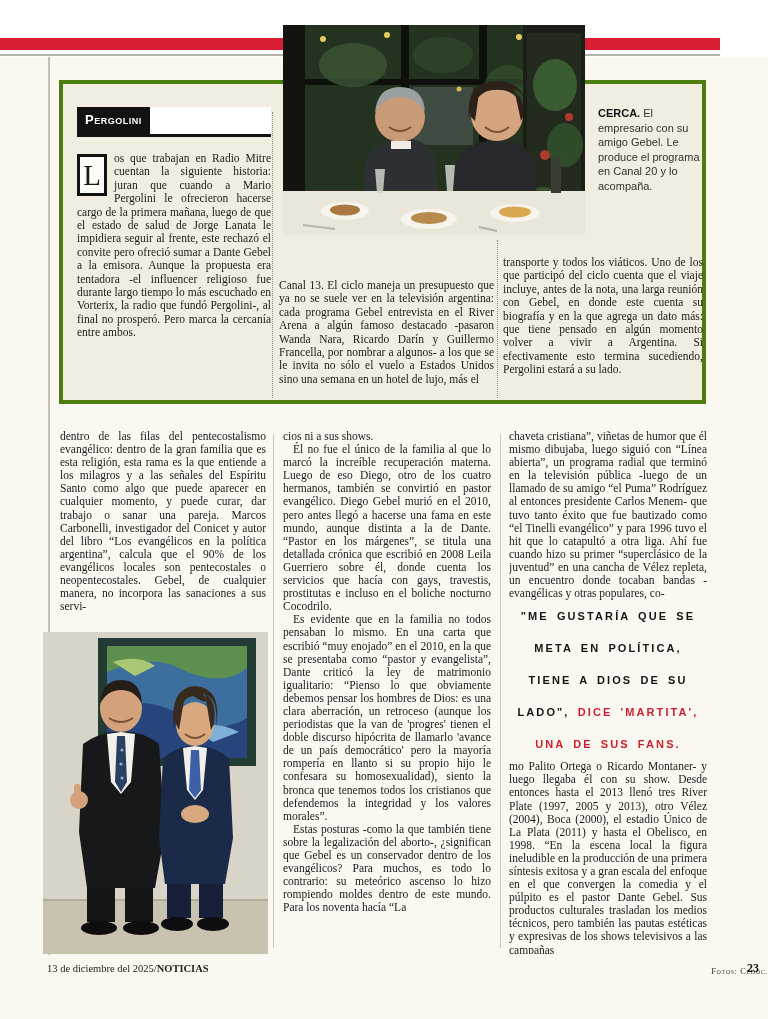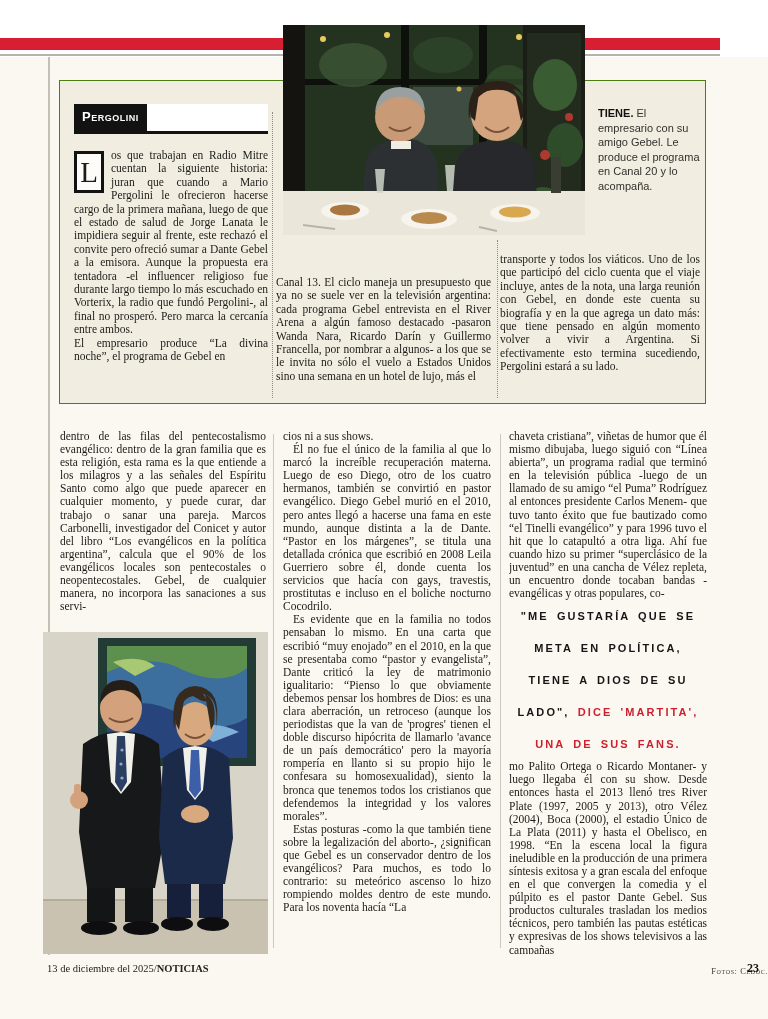--- a/index.html
+++ b/index.html
@@ -4,21 +4,21 @@
 <style>
   html,body{margin:0;padding:0;}
   body{width:768px;height:1019px;position:relative;background:#faf8f1;font-family:"Liberation Serif",serif;color:#1c1b19;overflow:hidden;}
   .abs{position:absolute;}
   
   .top-white{left:0;top:0;width:768px;height:57px;background:#ffffff;}
   .redbar{left:0;top:38px;width:720px;height:12px;background:#d81e33;}
   .grayline{left:0;top:54px;width:720px;height:2px;background:#b7b3aa;}
   .leftline{left:48px;top:57px;width:2px;height:898px;background:#c4c0b6;}
   
-  .topbox{left:59px;top:80px;width:647px;height:324px;background:#f1eee1;border:1px solid #4d7c0f;box-sizing:border-box;}
+  .topbox{left:59px;top:80px;width:647px;height:324px;background:#f1eee1;border:4px solid #4d7c0f;box-sizing:border-box;}
   .story-head{left:14px;top:23px;width:194px;height:27px;background:#ffffff;border-bottom:3px solid #121212;display:flex;align-items:center;}
   .tag{background:#121212;color:#ffffff;font-family:"Liberation Sans",sans-serif;font-weight:bold;font-variant:small-caps;font-size:13px;letter-spacing:.5px;padding:4px 8px 5px 8px;line-height:18px;}
   .headline{font-family:"Liberation Sans",sans-serif;font-weight:bold;font-size:17px;letter-spacing:-.2px;margin-left:21px;color:#121212;}
   .boxtext{font-size:11.5px;line-height:13.4px;text-align:justify;}
   .boxtext p{margin:0;}
   .intro-col{left:14px;top:68px;width:194px;}
   .dropcap{float:left;width:24px;height:36px;border:3px solid #121212;background:#fdfcf8;font-size:29px;line-height:36px;text-align:center;margin:2px 7px 1px 0;font-weight:normal;}
   .bcol2{left:216px;top:172px;width:215px;margin-top:23px;}
   .bcol3{left:440px;top:172px;width:200px;}
   .dotted{width:0;border-left:1px dotted #8f8b82;}
@@ -57,21 +57,20 @@
 <div class="abs redbar"></div>
 <div class="abs grayline"></div>
 <div class="abs leftline"></div>
 
 <section class="abs topbox">
   <div class="abs story-head">
     <span class="tag">Pergolini</span>
   </div>
   <div class="abs boxtext intro-col">
     <p><span class="dropcap">L</span><span>os que trabajan en Radio Mitre cuentan la siguiente historia: juran que cuando a Mario Pergolini le ofrecieron hacerse cargo de la primera mañana, luego de que el estado de salud de Jorge Lanata le impidiera seguir al frente, este rechazó el convite pero ofreció sumar a Dante Gebel a la emisora. Aunque la propuesta era tentadora -el influencer religioso fue durante largo tiempo lo más escuchado en Vorterix, la radio que fundó Pergolini-, al final no prosperó. Pero marca la cercanía entre ambos.</span></p>
-    <p>El empresario produce “La divina noche”, el programa de Gebel en</p>
   </div>
   <div class="abs boxtext bcol2">
     <p>Canal 13. El ciclo maneja un presupuesto que ya no se suele ver en la televisión argentina: cada programa Gebel entrevista en el River Arena a algún famoso destacado -pasaron Wanda Nara, Ricardo Darín y Guillermo Francella, por nombrar a algunos- a los que se le invita no sólo el vuelo a Estados Unidos sino una semana en un hotel de lujo, más el</p>
   </div>
   <div class="abs boxtext bcol3">
     <p>transporte y todos los viáticos. Uno de los que participó del ciclo cuenta que el viaje incluye, antes de la nota, una larga reunión con Gebel, en donde este cuenta su biografía y en la que agrega un dato más: que tiene pensado en algún momento volver a vivir a Argentina. Si efectivamente esto termina sucediendo, Pergolini estará a su lado.</p>
   </div>
 </section>
 <div class="abs dotted dot1"></div>
 <div class="abs dotted dot2"></div>
@@ -134,21 +133,21 @@
       <ellipse cx="146" cy="193" rx="18" ry="6" fill="#b98a4e"></ellipse>
       <ellipse cx="232" cy="188" rx="25" ry="9" fill="#f6f4ec"></ellipse>
       <ellipse cx="232" cy="187" rx="16" ry="5.5" fill="#d9a84e"></ellipse>
       <line x1="20" y1="200" x2="52" y2="204" stroke="#b8b4a6" stroke-width="2"></line>
       <line x1="196" y1="202" x2="214" y2="206" stroke="#b8b4a6" stroke-width="2"></line>
     </g>
   </svg>
 </figure>
 
 <div class="abs caption">
-  <span class="cap-bold">TIENE.</span><span> El empresario con su amigo Gebel. Le produce el programa en Canal 20 y lo acompaña.</span>
+  <span class="cap-bold">CERCA.</span><span> El empresario con su amigo Gebel. Le produce el programa en Canal 20 y lo acompaña.</span>
 </div>
 
 <div class="abs body-col lcol1">
   <p>dentro de las filas del pentecostalismo evangélico: dentro de la gran familia que es esta religión, esta rama es la que entiende a los milagros y a las señales del Espíritu Santo como algo que puede aparecer en cualquier momento, y puede curar, dar trabajo o sanar una pareja. Marcos Carbonelli, investigador del Conicet y autor del libro “Los evangélicos en la política argentina”, calcula que el 90% de los evangélicos locales son pentecostales o neopentecostales. Gebel, de cualquier manera, no incorpora las sanaciones a sus servi-</p>
 </div>
 <div class="abs vrule vr1"></div>
 <div class="abs body-col lcol2">
   <p>cios ni a sus shows.</p>
   <p class="ind">Él no fue el único de la familia al que lo marcó la increíble recuperación materna. Luego de eso Diego, otro de los cuatro hermanos, también se convirtió en pastor evangélico. Diego Gebel murió en el 2010, pero antes llegó a hacerse una fama en este mundo, aunque distinta a la de Dante. “Pastor en los márgenes”, se titula una detallada crónica que escribió en 2008 Leila Guerriero sobre él, donde cuenta los servicios que hacía con gays, travestis, prostitutas e incluso en el boliche nocturno Cocodrilo.</p>
   <p class="ind">Es evidente que en la familia no todos pensaban lo mismo. En una carta que escribió “muy enojado” en el 2010, en la que se presentaba como “pastor y evangelista”, Dante criticó la ley de matrimonio igualitario: “Pienso lo que obviamente debemos pensar los hombres de Dios: es una clara aberración, un retroceso (aunque los periodistas que la van de 'progres' tienen el doble discurso hipócrita de llamarlo 'avance de un país democrático' pero la mayoría rompería en llanto si su propio hijo le confesara su homosexualidad), siento la bronca que tenemos todos los cristianos que defendemos la integridad y los valores morales”.</p>

